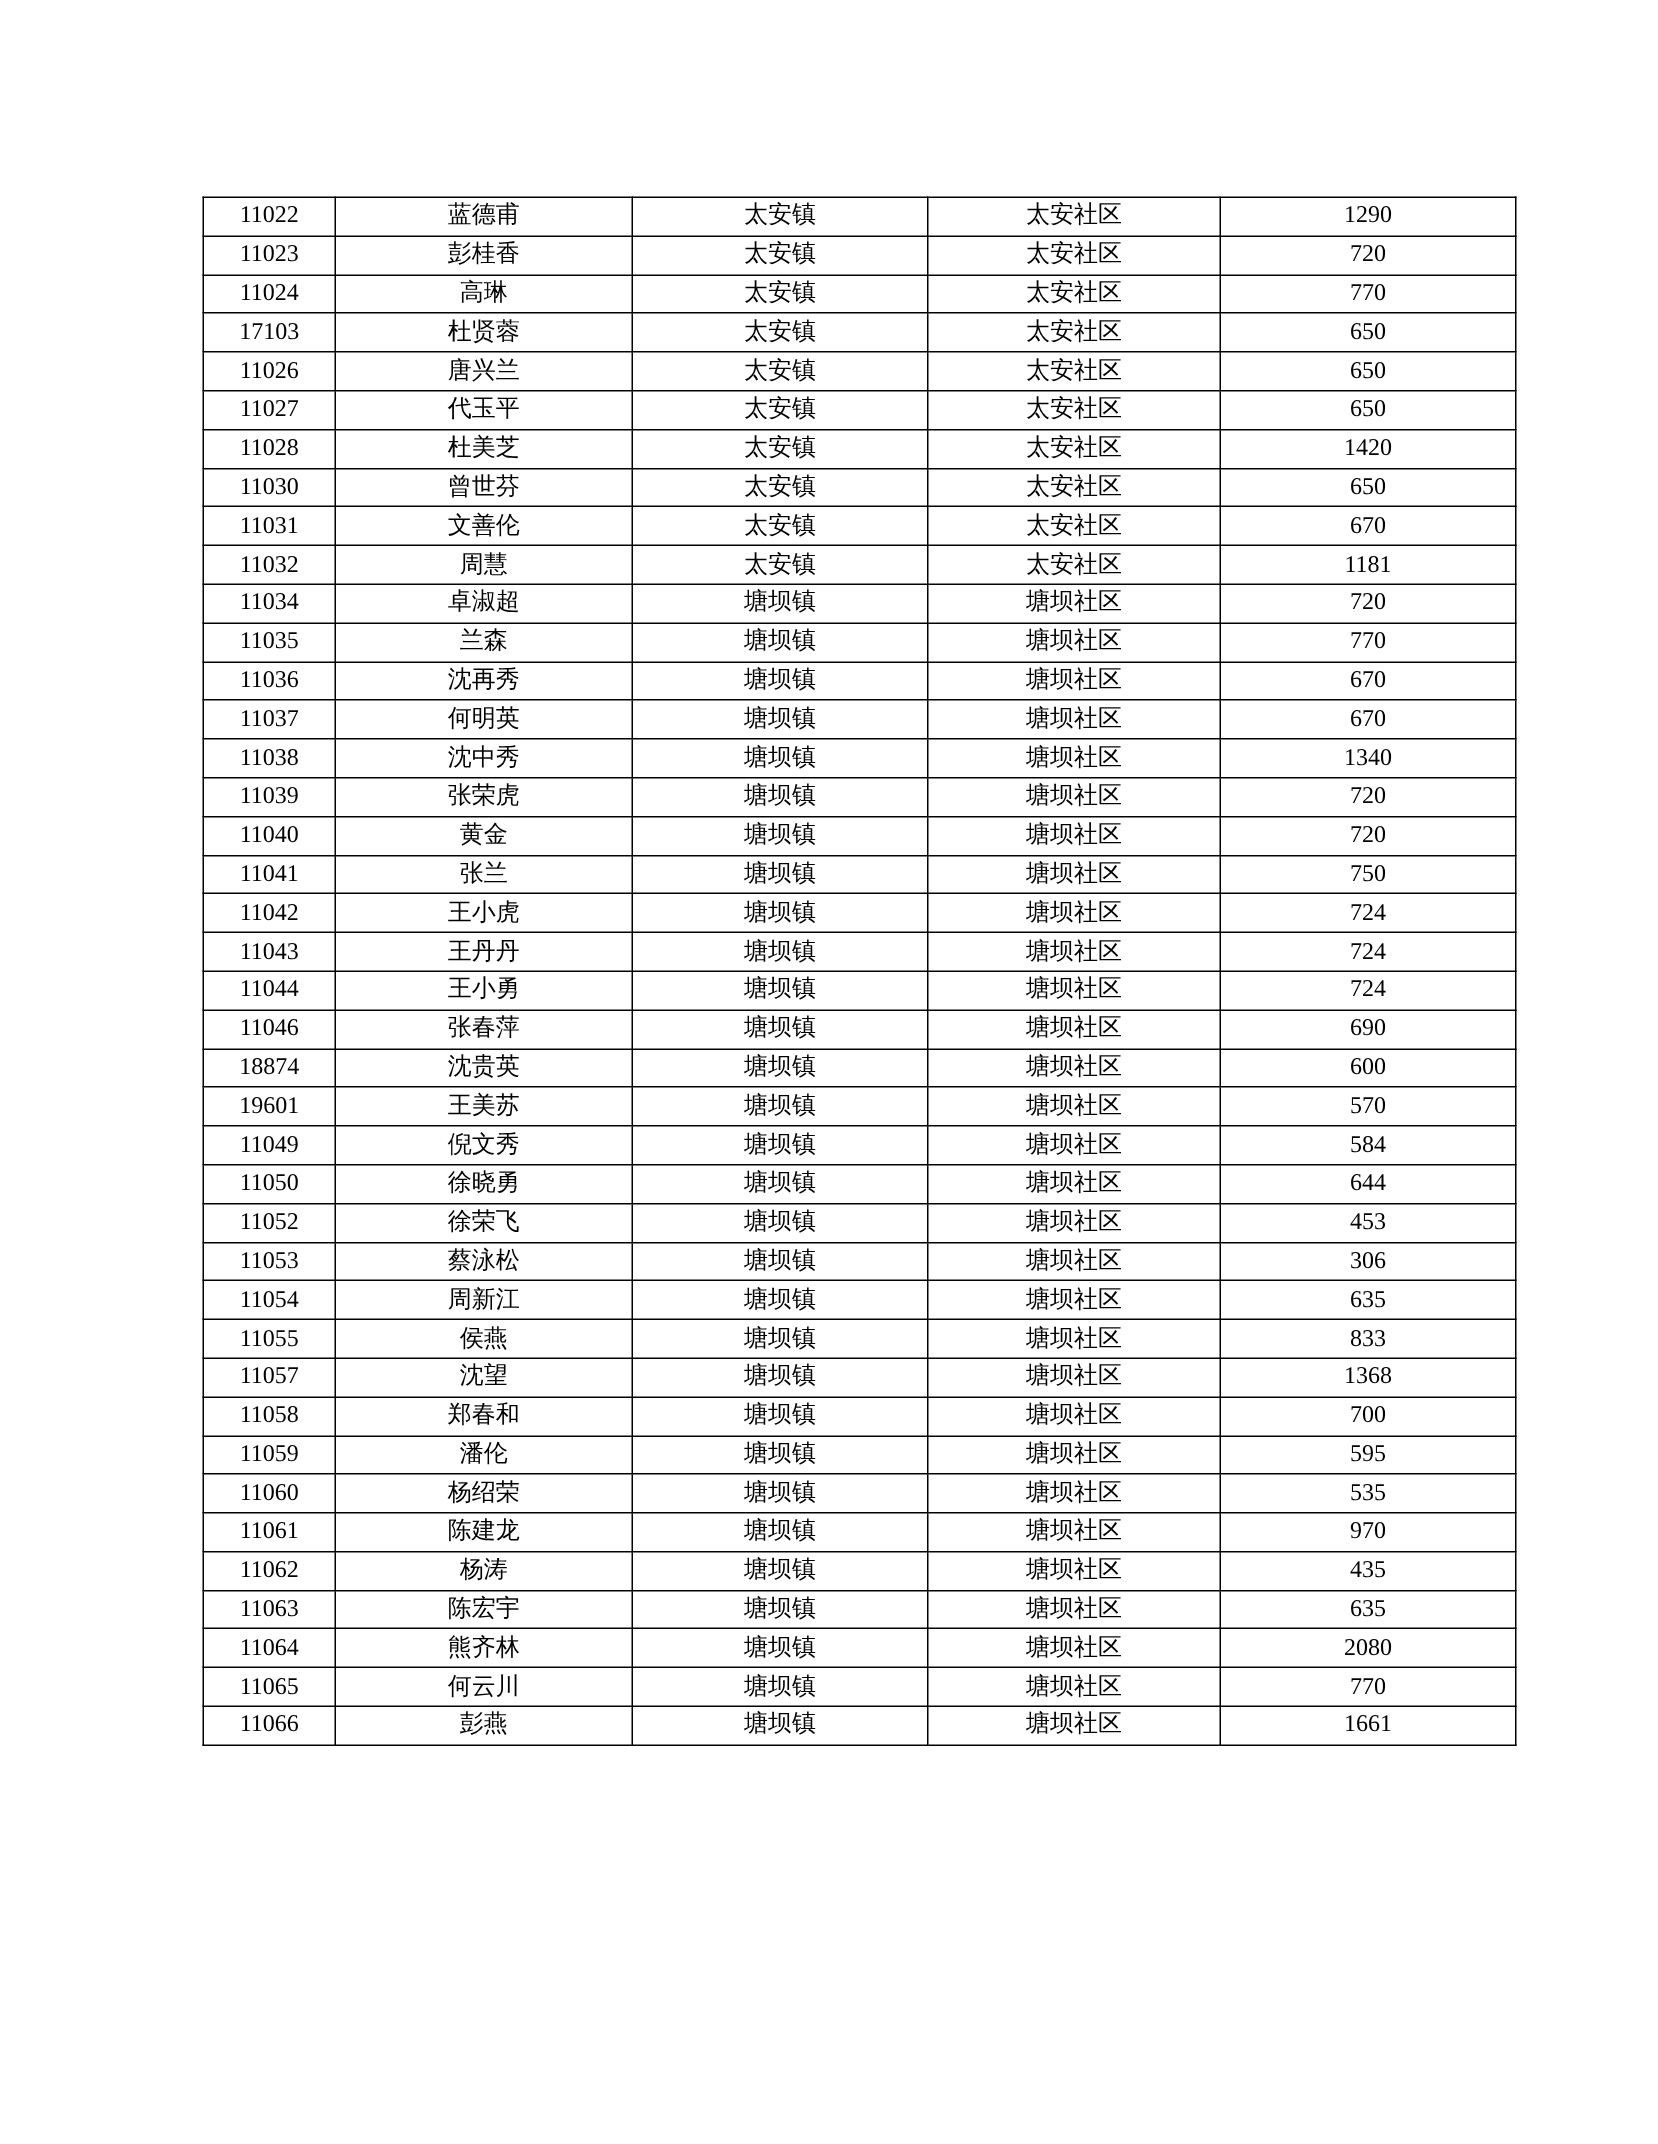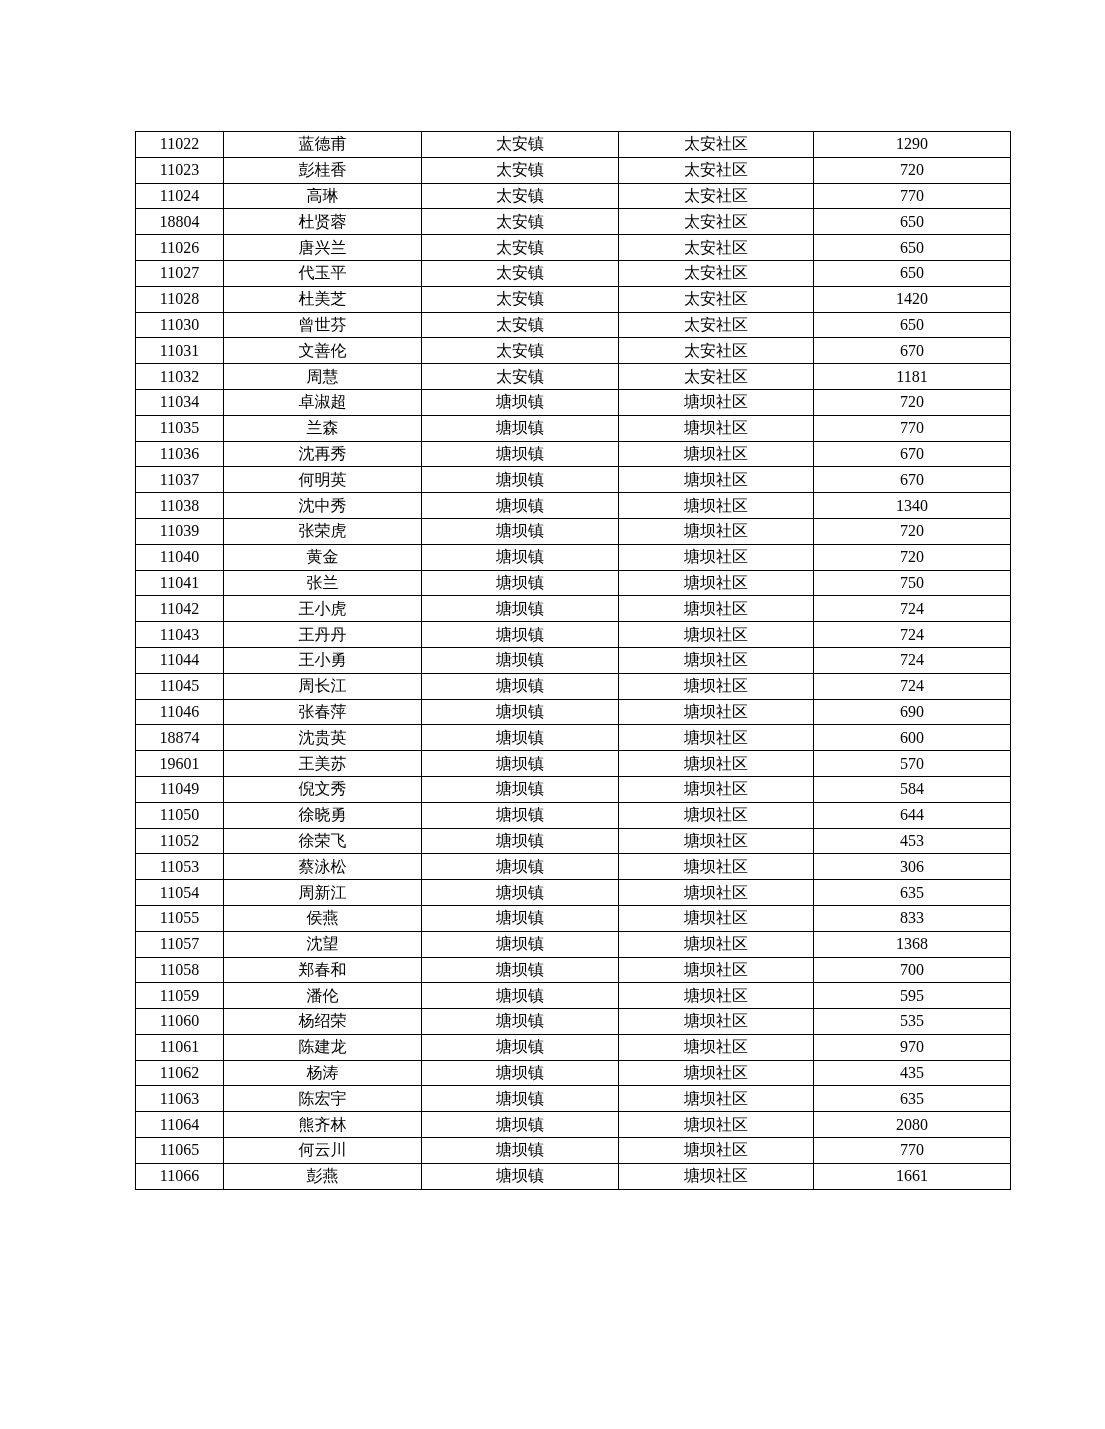--- a/index.html
+++ b/index.html
@@ -71,21 +71,21 @@
           <td>720</td>
         </tr>
         <tr>
           <td>11024</td>
           <td>高琳</td>
           <td>太安镇</td>
           <td>太安社区</td>
           <td>770</td>
         </tr>
         <tr>
-          <td>18804</td>
+          <td>17103</td>
           <td>杜贤蓉</td>
           <td>太安镇</td>
           <td>太安社区</td>
           <td>650</td>
         </tr>
         <tr>
           <td>11026</td>
           <td>唐兴兰</td>
           <td>太安镇</td>
           <td>太安社区</td>
@@ -192,27 +192,20 @@
         <tr>
           <td>11043</td>
           <td>王丹丹</td>
           <td>塘坝镇</td>
           <td>塘坝社区</td>
           <td>724</td>
         </tr>
         <tr>
           <td>11044</td>
           <td>王小勇</td>
-          <td>塘坝镇</td>
-          <td>塘坝社区</td>
-          <td>724</td>
-        </tr>
-        <tr>
-          <td>11045</td>
-          <td>周长江</td>
           <td>塘坝镇</td>
           <td>塘坝社区</td>
           <td>724</td>
         </tr>
         <tr>
           <td>11046</td>
           <td>张春萍</td>
           <td>塘坝镇</td>
           <td>塘坝社区</td>
           <td>690</td>

